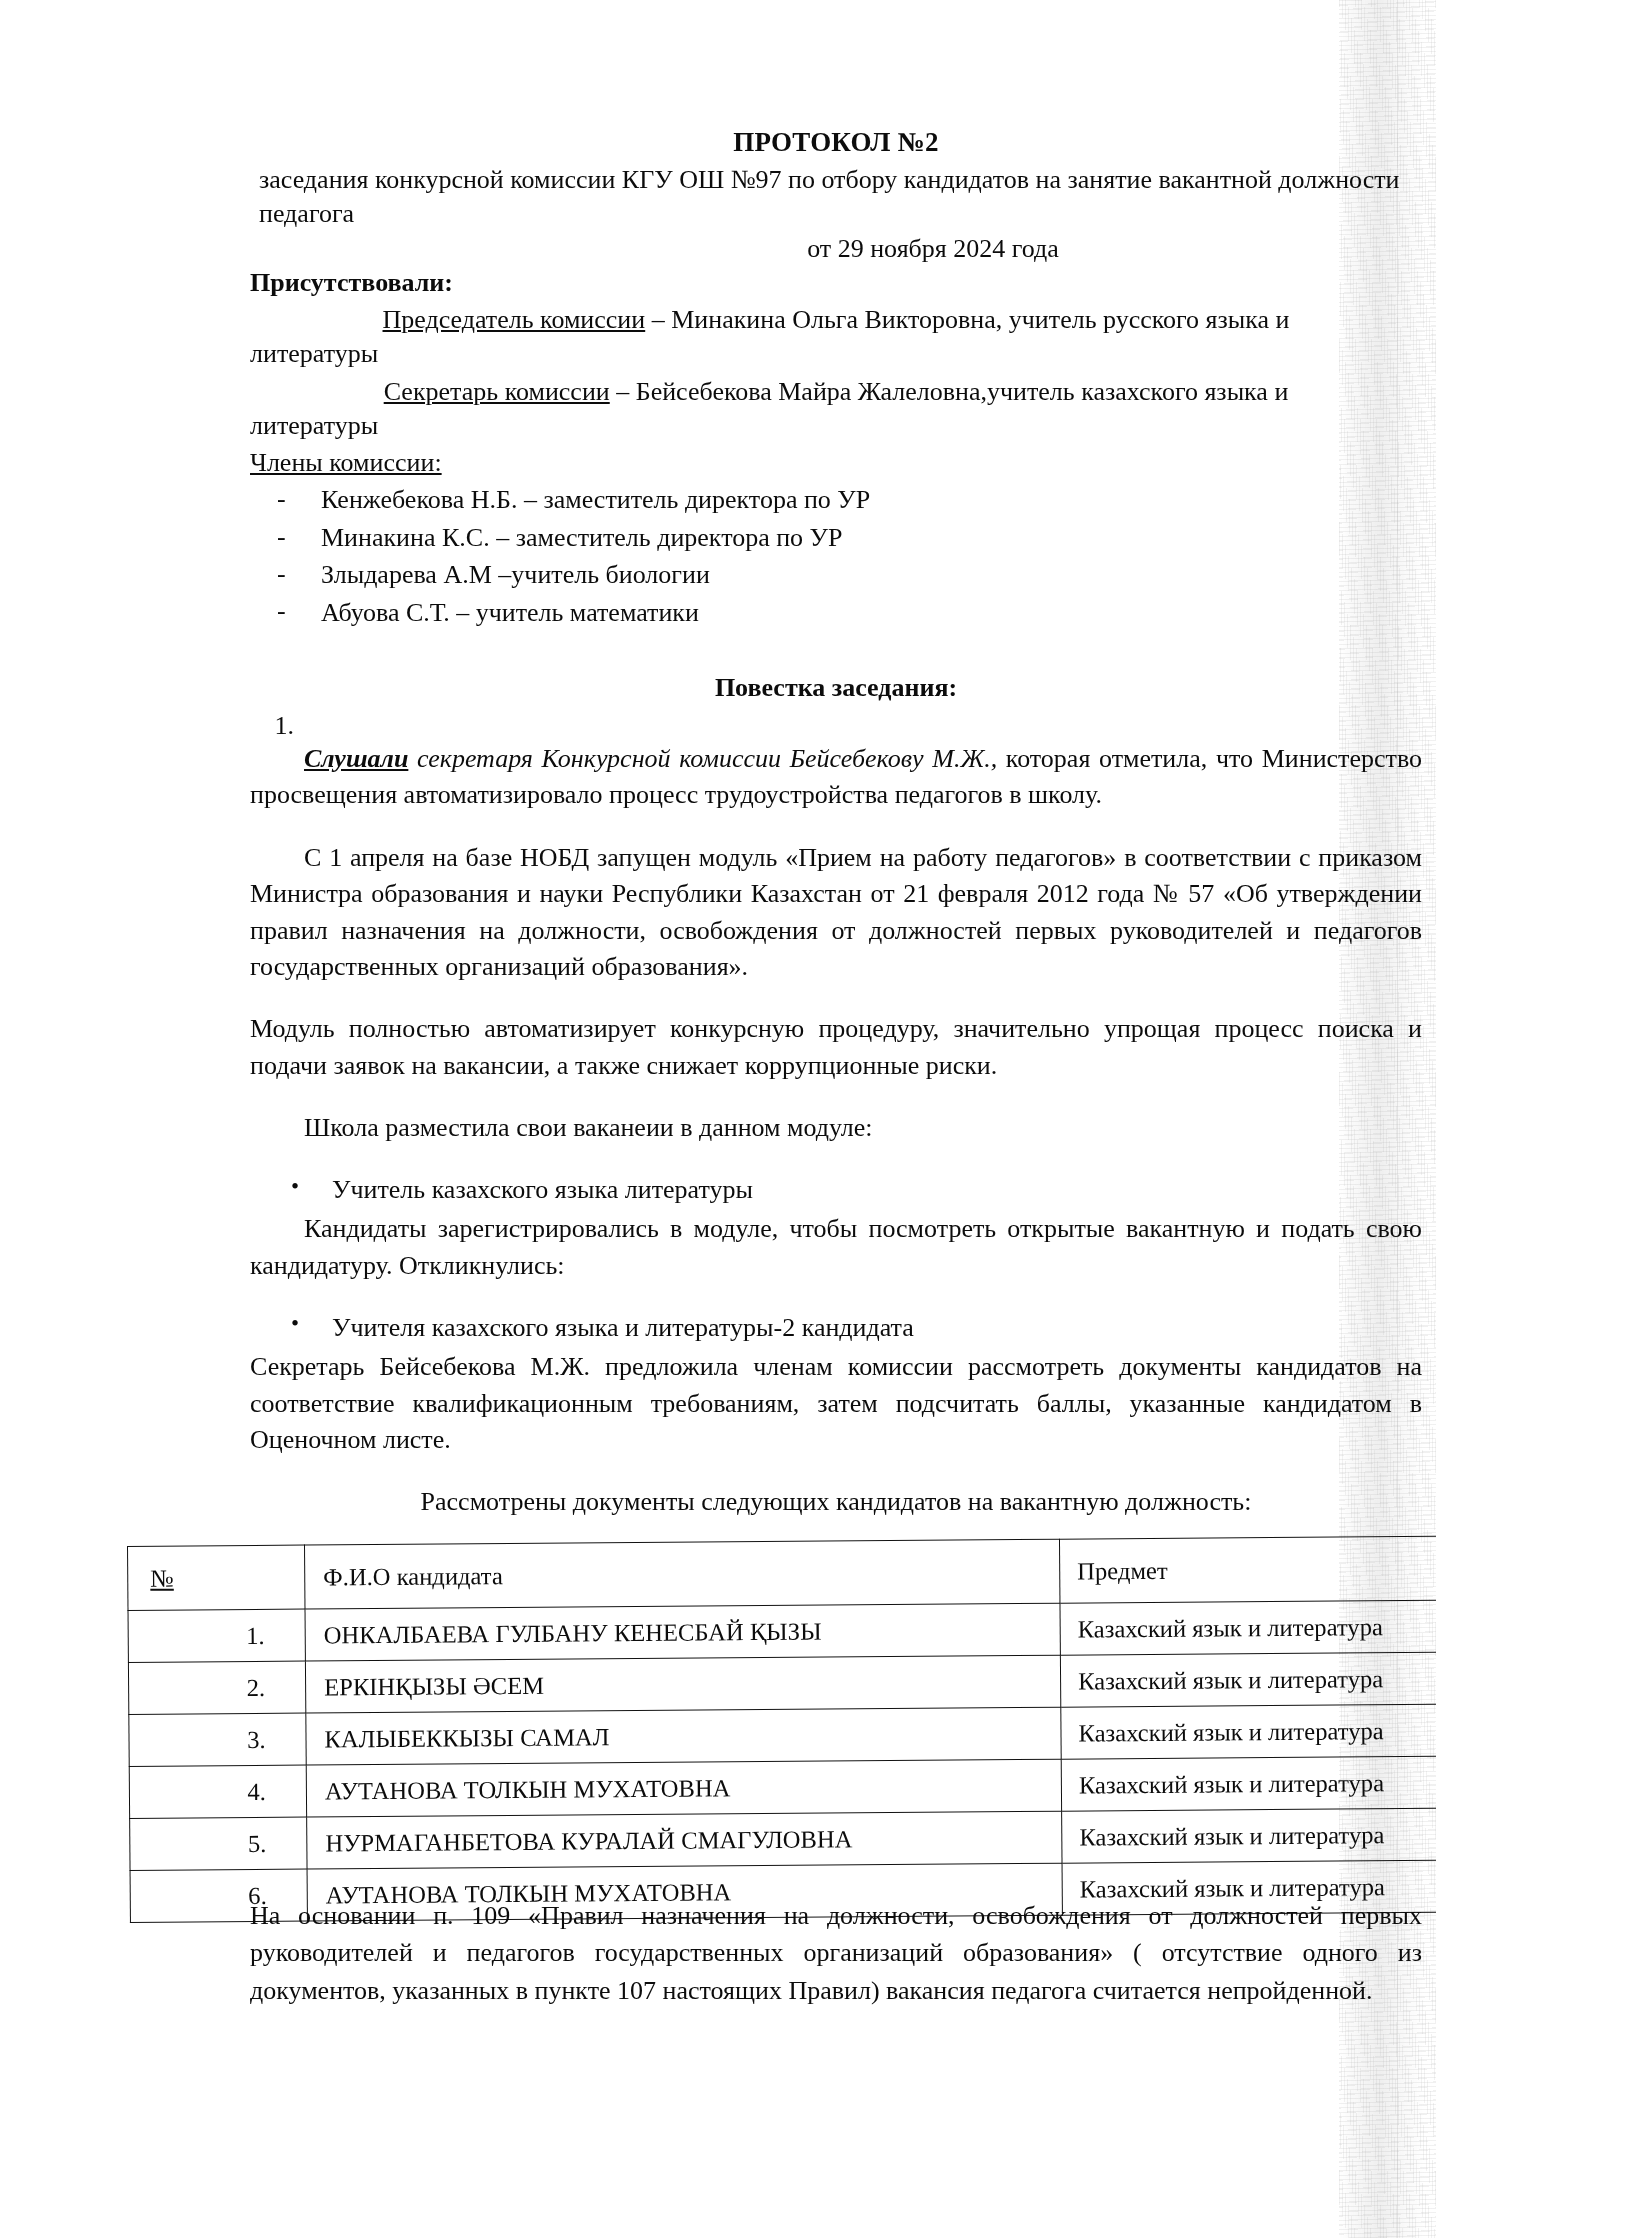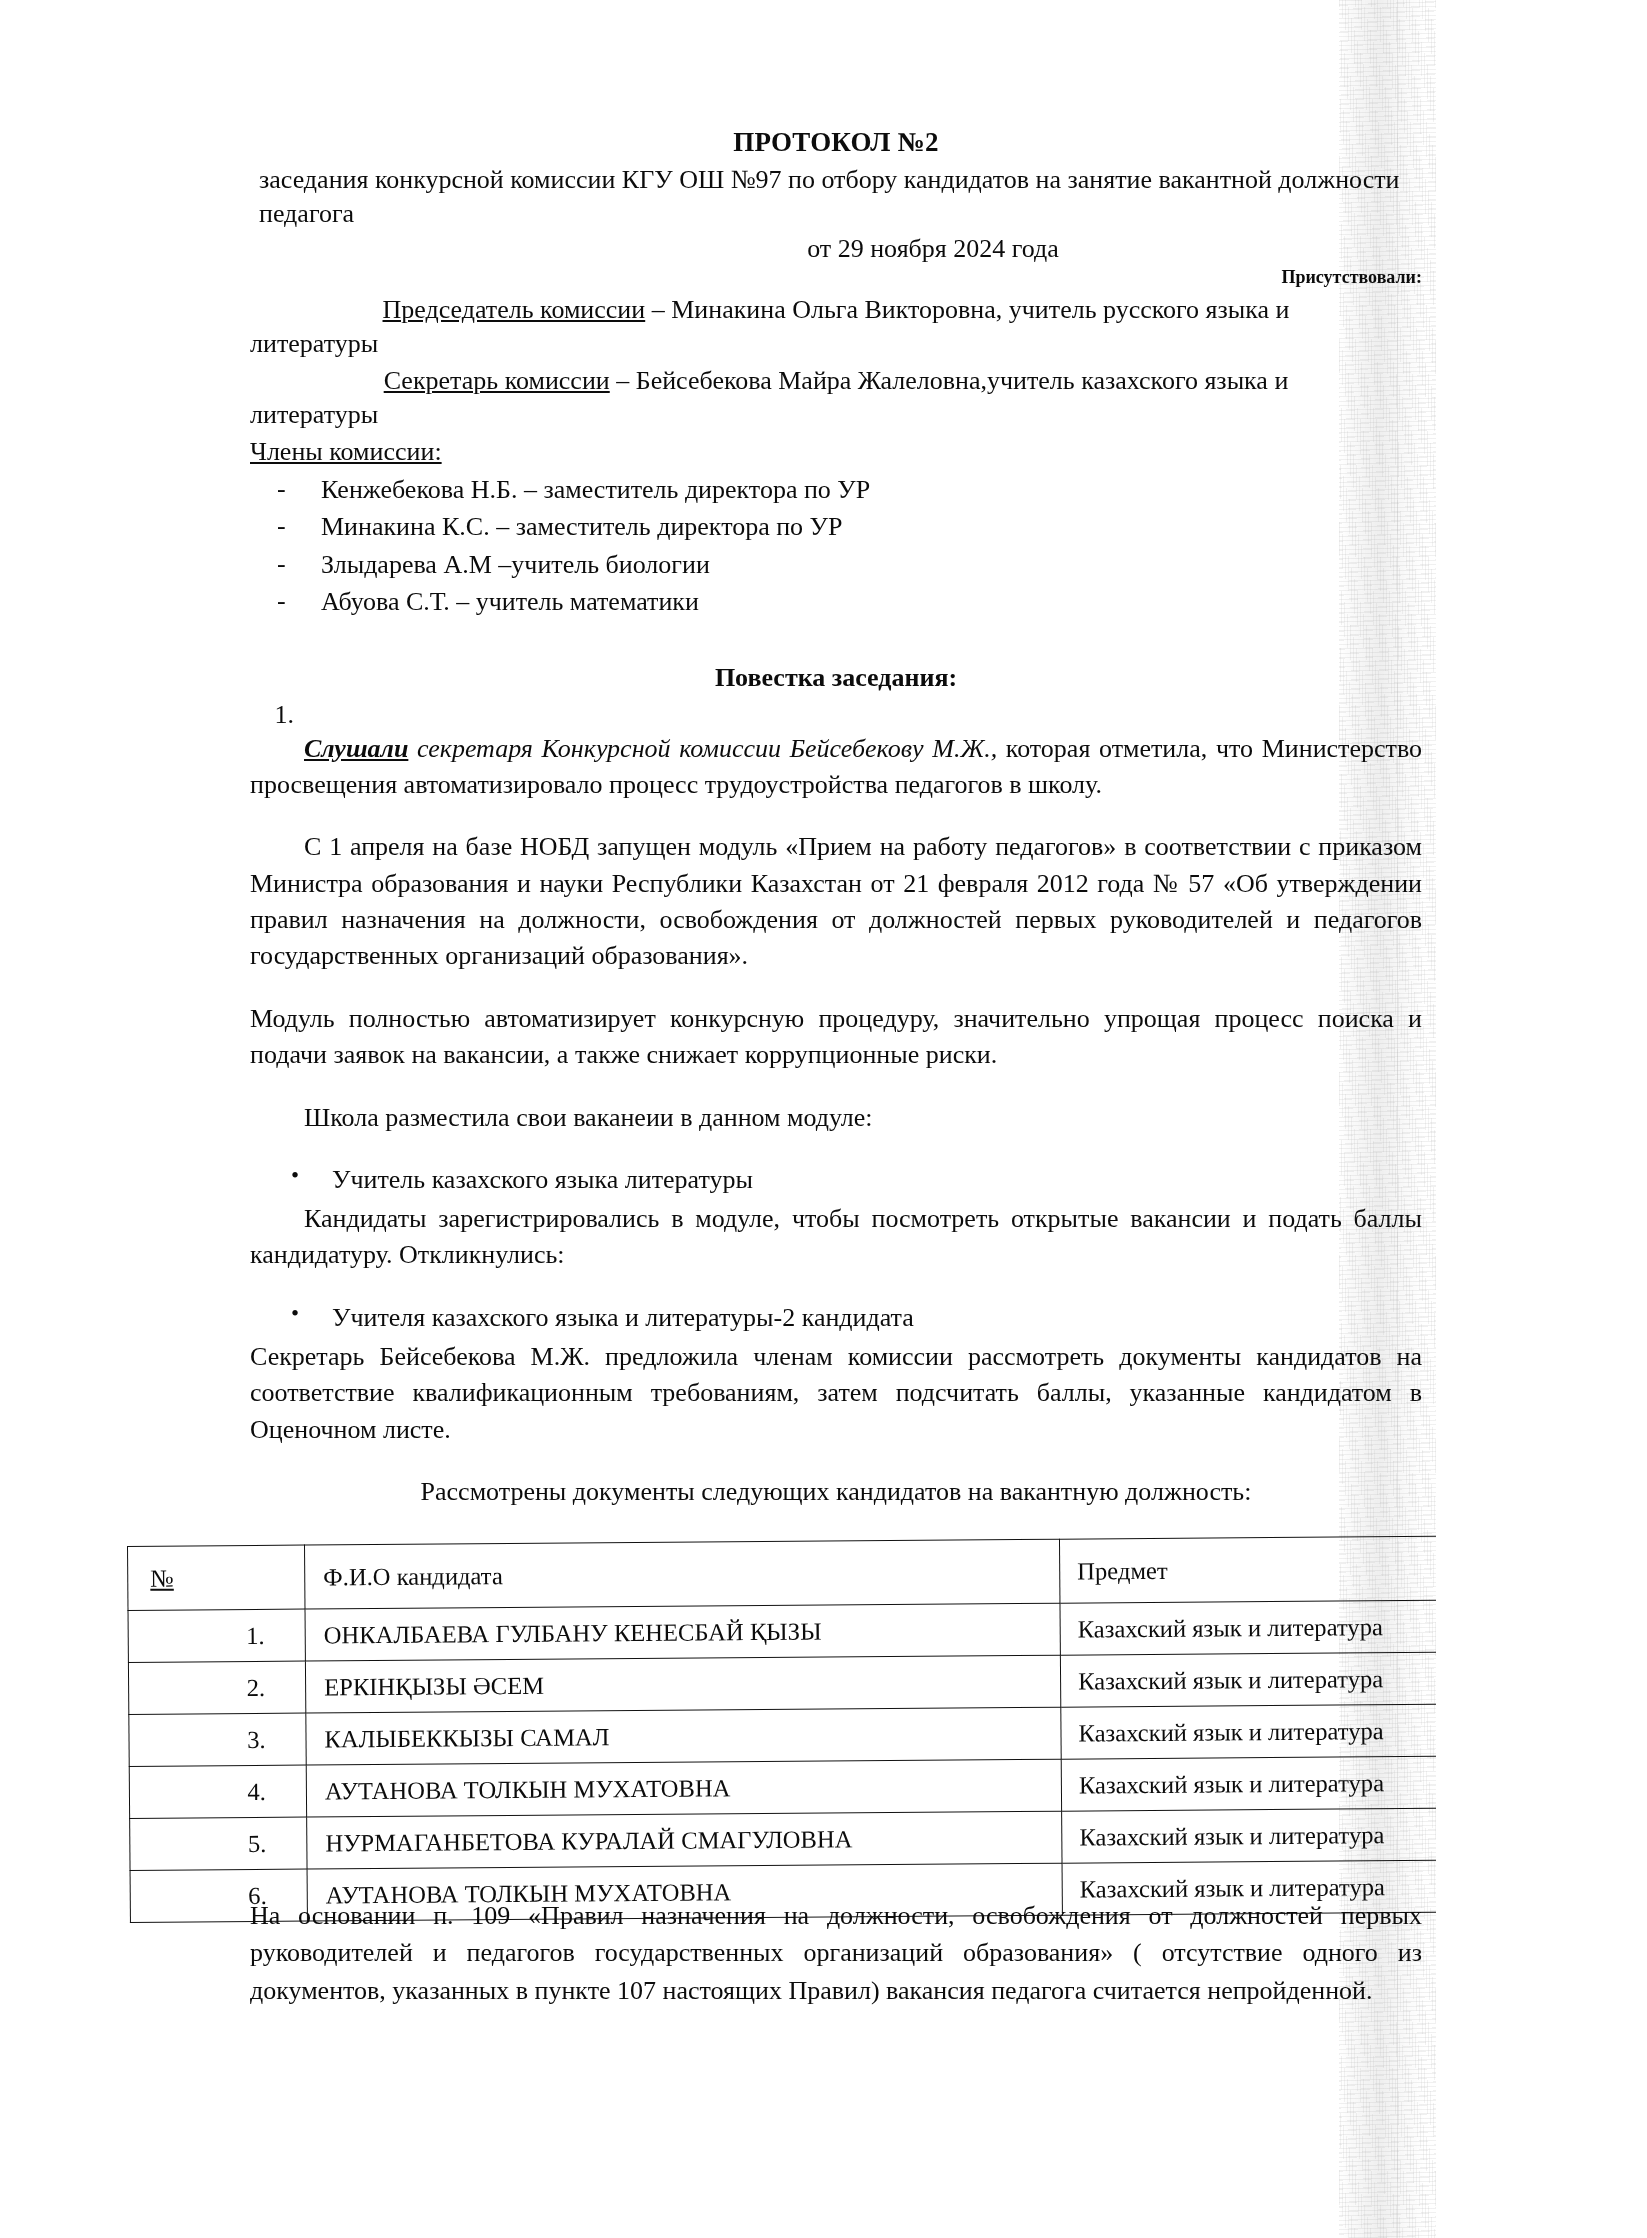--- a/index.html
+++ b/index.html
@@ -79,23 +79,23 @@
 
   .date-line {
     font-size: 26px;
     line-height: 1.30;
     text-align: center;
     padding-left: 194px;
     margin-top: 2px;
   }
 
   .present-heading {
-    text-align: right;
+    text-align: left;
     font-weight: bold;
-    font-size: 18px;
+    font-size: 26px;
     line-height: 1.30;
     margin-top: 0px;
   }
 
   .role-line {
     font-size: 26px;
     line-height: 1.32;
     text-align: center;
     margin-top: 3px;
   }
@@ -338,21 +338,21 @@
 
     <p class="para indent gap-sm">Школа  разместила  свои ваканеии в данном модуле:</p>
 
     <ul class="bullet-list">
       <li>
         <span class="dot">•</span>
         <span>Учитель казахского языка  литературы</span>
       </li>
     </ul>
 
-    <p class="para indent gap-sm">Кандидаты  зарегистрировались  в модуле, чтобы посмотреть открытые вакансии и подать баллы кандидатуру.  Откликнулись:</p>
+    <p class="para indent gap-sm">Кандидаты  зарегистрировались  в модуле, чтобы посмотреть открытые вакантную и подать свою кандидатуру.  Откликнулись:</p>
 
     <ul class="bullet-list">
       <li>
         <span class="dot">•</span>
         <span>Учителя казахского  языка и литературы-2 кандидата</span>
       </li>
     </ul>
 
     <p class="para gap-sm">Секретарь Бейсебекова М.Ж. предложила членам комиссии рассмотреть документы кандидатов на соответствие квалификационным требованиям, затем подсчитать баллы, указанные кандидатом в Оценочном листе.</p>
 

